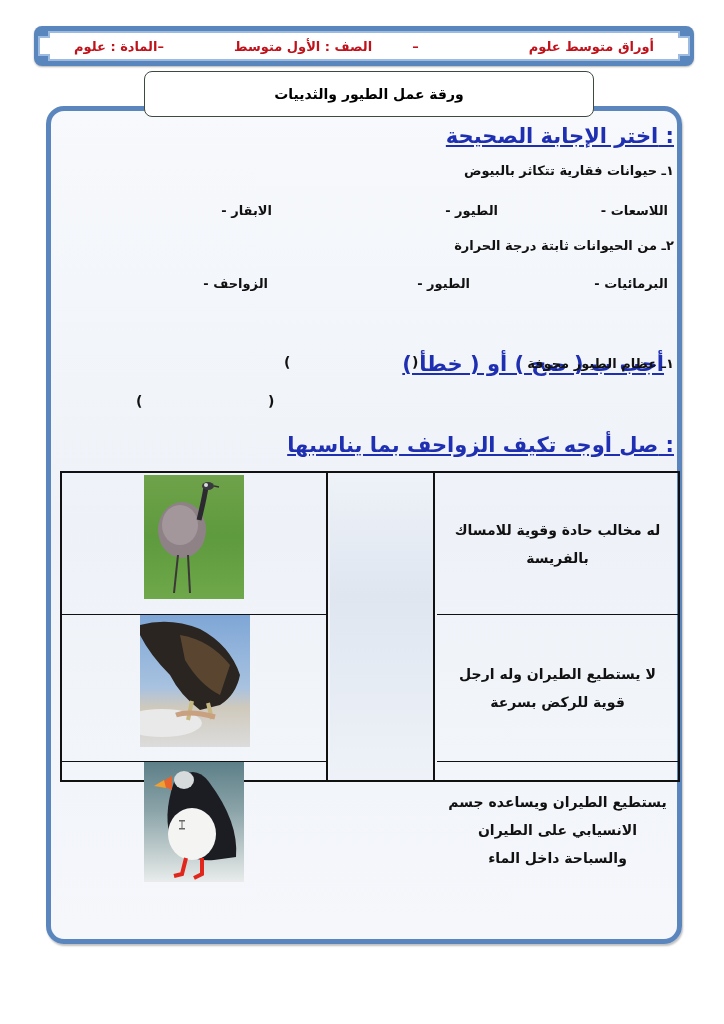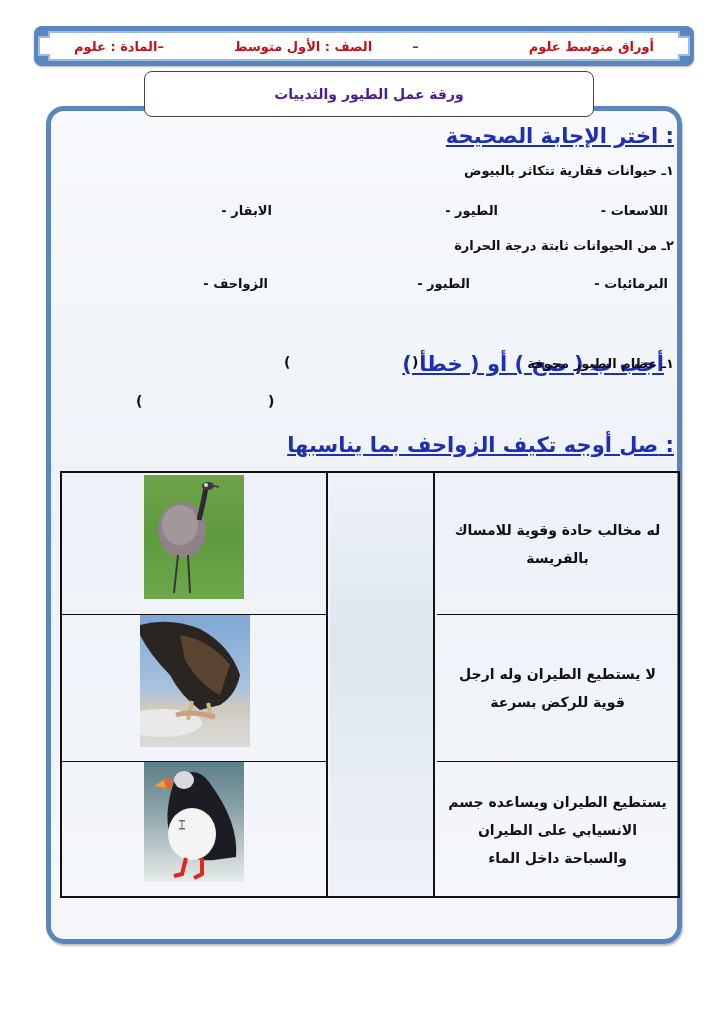--- a/index.html
+++ b/index.html
@@ -32,37 +32,37 @@
       color: #c0121b; font-weight: bold; font-size: 13px;
     }
     .banner-text .dash { margin: 0 40px; }
 
     
     .title-box {
       position: absolute; left: 144px; top: 71px; width: 450px; height: 46px;
       border: 1.5px solid #3e4a3e; border-radius: 8px; background: #fff;
       display: flex; align-items: center; justify-content: center; z-index: 3;
     }
-    .title-box span { color: #4c1d95; font-weight: bold; font-size: 14px; direction: rtl; }
+    .title-box span { color: #000000; font-weight: bold; font-size: 14px; direction: rtl; }
 
     
     .frame {
       position: absolute; left: 46px; top: 106px; width: 636px; height: 838px;
       border: 5px solid #5b86bd; border-radius: 18px;
       background: linear-gradient(180deg, #f7f9fc 0%, #eef2f8 50%, #f5f7fb 100%);
       box-shadow: 1px 2px 2px rgba(0,0,0,0.25);
     }
     .row { position: absolute; right: 0; white-space: nowrap; font-weight: bold; color: #111; font-size: 13px; }
     .heading { color: #1f2fb2; text-decoration: underline; font-size: 21px; font-weight: bold; }
     .opt { position: absolute; white-space: nowrap; font-weight: bold; font-size: 13px; color: #111; }
     .paren { position: absolute; font-weight: bold; font-size: 14px; color: #111; }
 
     
     .match-table {
-      position: absolute; left: 60px; top: 471px; width: 620px; height: 427px;
+      position: absolute; left: 60px; top: 471px; width: 620px; height: 311px;
       border: 2px solid #111; background: transparent; padding-left: 28px;
     }
     .col-img { position: absolute; left: 0; top: 0; width: 266px; height: 100%; border-right: 2px solid #111; }
     .col-mid { position: absolute; left: 268px; top: 0; width: 105px; height: 100%; border-right: 2px solid #111;
       background: linear-gradient(180deg, #eef2f8, #dfe6f0 40%, #eef2f8); }
     .col-txt { position: absolute; left: 375px; top: 0; right: 0; height: 100%; }
     .cell { position: absolute; left: 0; right: 0; border-bottom: 1.5px solid #111; }
     .cell:last-child { border-bottom: none; }
     .cell-text {
       position: absolute; left: 0; right: 0; top: 0; bottom: 0;

